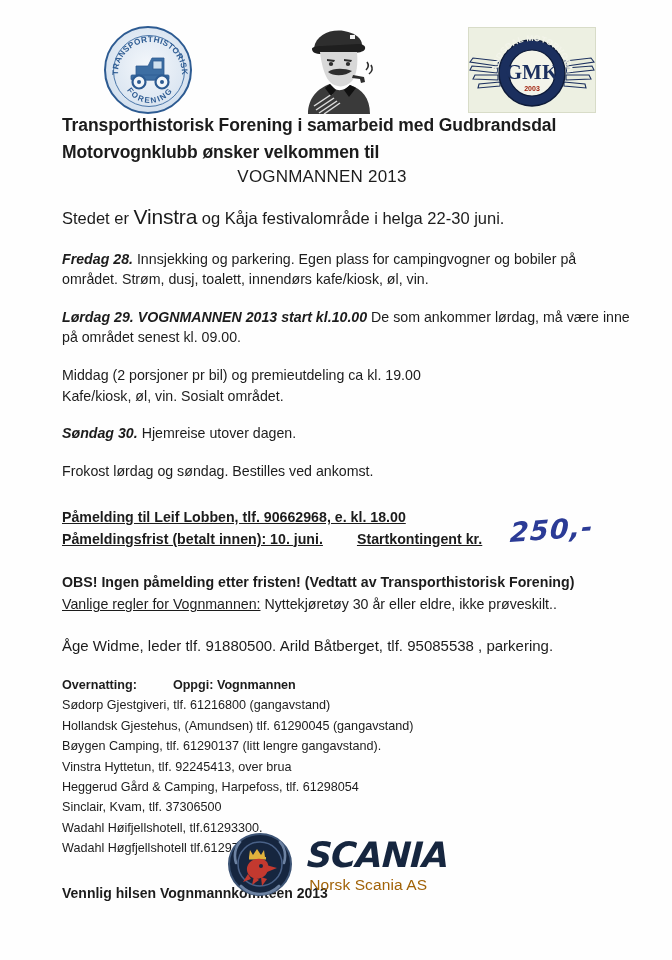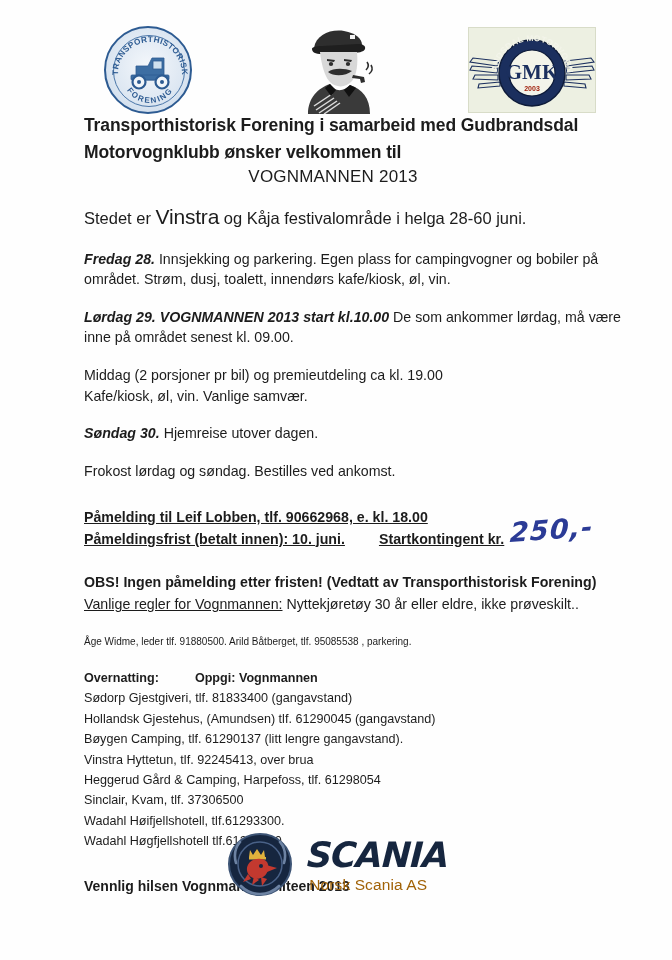--- a/index.html
+++ b/index.html
@@ -76,21 +76,21 @@
     top: 27px;
     width: 128px;
     height: 86px;
     background: #edf0e2;
     border: 1px solid #d8dcc8;
     box-sizing: border-box;
   }
 
   
   .content {
-    padding: 0 42px 0 84px;
+    padding: 0 42px 0 62px;
     box-sizing: border-box;
   }
   .h-title {
     font-size: 17.5px;
     font-weight: bold;
     line-height: 1.52;
     letter-spacing: -0.1px;
     margin: 0;
   }
   .h-sub {
@@ -152,21 +152,21 @@
     font-weight: bold;
     line-height: 1.5;
   }
   .rules-line {
     font-size: 14.2px;
     line-height: 1.5;
     margin-top: 1px;
   }
 
   .contacts {
-    font-size: 10px;
+    font-size: 15px;
     margin-top: 20px;
     line-height: 1.4;
   }
 
   .lodging {
     margin-top: 22px;
   }
   .lodging-head {
     font-size: 12.6px;
     font-weight: bold;
@@ -328,48 +328,48 @@
 
   <div class="content">
 
     <div class="h-title">
       <div>Transporthistorisk  Forening i samarbeid med Gudbrandsdal</div>
       <div>Motorvognklubb ønsker velkommen til</div>
     </div>
 
     <div class="h-sub">VOGNMANNEN  2013</div>
 
-    <div class="lead"><span>Stedet er </span><span class="big">Vinstra</span><span> og Kåja festivalområde i helga 28-60 juni.</span></div>
+    <div class="lead"><span>Stedet er </span><span class="big">Vinstra</span><span> og Kåja festivalområde i helga 22-30 juni.</span></div>
 
     <p class="para"><b>Fredag 28.</b><span> Innsjekking og parkering. Egen plass for campingvogner og bobiler på området. Strøm, dusj, toalett, innendørs kafe/kiosk, øl, vin.</span></p>
 
     <p class="para"><b>Lørdag 29.   VOGNMANNEN 2013  start kl.10.00</b><span> De som ankommer lørdag, må være inne på området senest kl. 09.00.</span></p>
 
-    <p class="para"><span>Middag (2 porsjoner pr bil) og  premieutdeling ca kl. 19.00</span><br><span>Kafe/kiosk, øl, vin. Vanlige samvær.</span></p>
+    <p class="para"><span>Middag (2 porsjoner pr bil) og  premieutdeling ca kl. 19.00</span><br><span>Kafe/kiosk, øl, vin. Sosialt området.</span></p>
 
     <p class="para"><b>Søndag 30.</b><span>  Hjemreise utover dagen.</span></p>
 
     <p class="para">Frokost lørdag og søndag. Bestilles ved ankomst.</p>
 
     <div class="reg-block">
       <span class="reg-line">Påmelding til Leif Lobben, tlf. 90662968, e. kl. 18.00</span>
       <span class="reg-line"><span>Påmeldingsfrist (betalt innen):  10. juni.</span><span class="gap"></span><span>Startkontingent kr.</span></span>
       <span class="hand">250,-</span>
     </div>
 
     <div class="obs-block">
       <div class="obs-line">OBS! Ingen påmelding etter fristen!  (Vedtatt av Transporthistorisk Forening)</div>
       <div class="rules-line"><span class="u">Vanlige regler for Vognmannen:</span><span> Nyttekjøretøy 30 år eller eldre, ikke prøveskilt..</span></div>
     </div>
 
     <div class="contacts">Åge Widme, leder tlf. 91880500.   Arild Båtberget, tlf. 95085538 , parkering.</div>
 
     <div class="lodging">
       <div class="lodging-head"><span>Overnatting:</span><span class="gap2"></span><span>Oppgi: Vognmannen</span></div>
-      <div class="lodging-item">Sødorp Gjestgiveri, tlf. 81833400  (gangavstand)</div>
+      <div class="lodging-item">Sødorp Gjestgiveri, tlf. 61216800  (gangavstand)</div>
       <div class="lodging-item">Hollandsk Gjestehus, (Amundsen) tlf. 61290045 (gangavstand)</div>
       <div class="lodging-item">Bøygen Camping, tlf. 61290137  (litt lengre gangavstand).</div>
       <div class="lodging-item">Vinstra Hyttetun, tlf. 92245413, over brua</div>
       <div class="lodging-item">Heggerud Gård &amp; Camping, Harpefoss, tlf. 61298054</div>
       <div class="lodging-item">Sinclair, Kvam, tlf. 37306500</div>
       <div class="lodging-item">Wadahl Høifjellshotell, tlf.61293300.</div>
       <div class="lodging-item">Wadahl Høgfjellshotell tlf.61297500.</div>
     </div>
 
     <div class="regards">Vennlig hilsen Vognmannkomiteen 2013</div>

